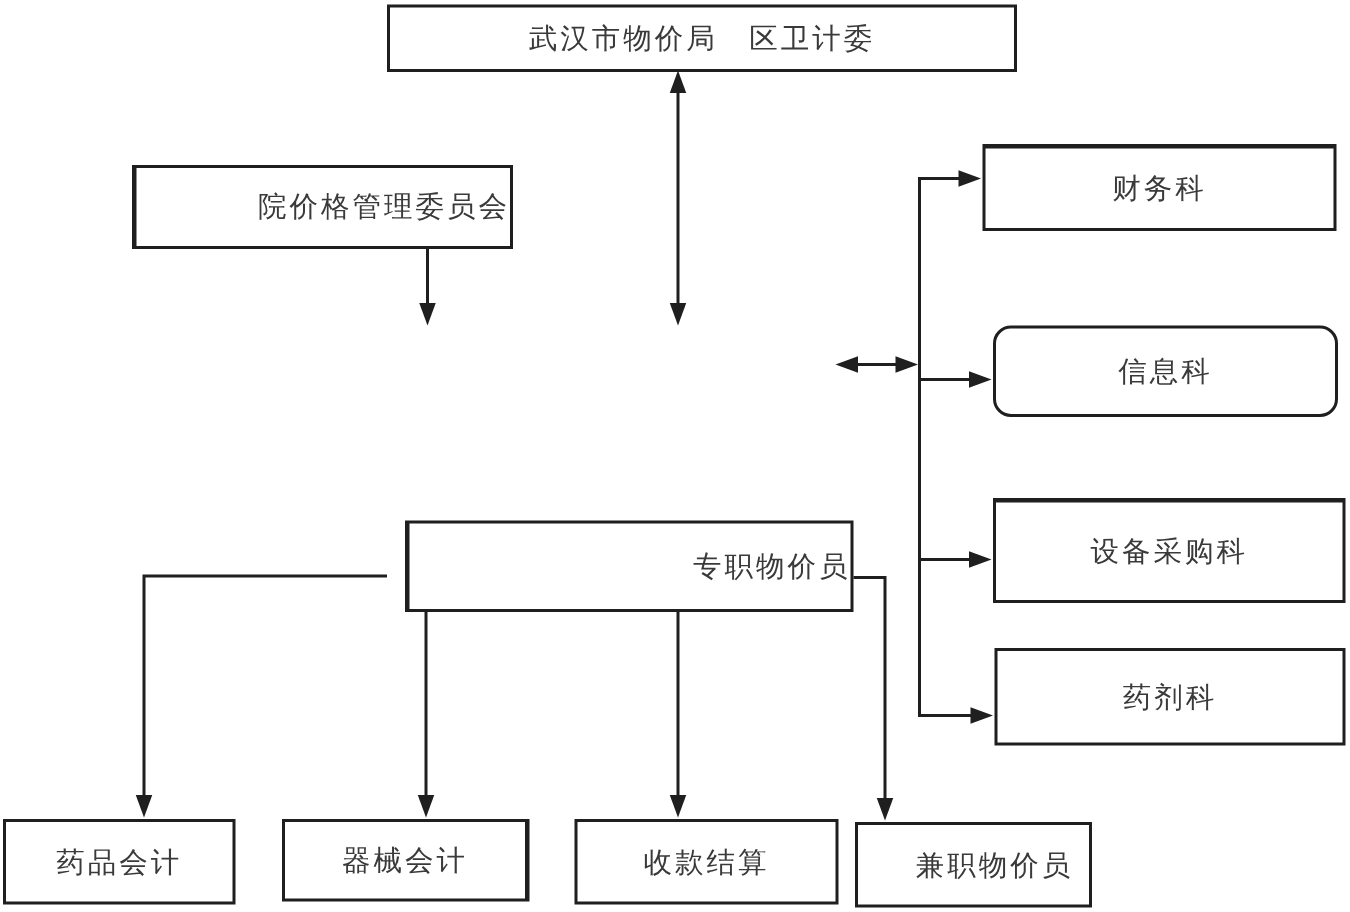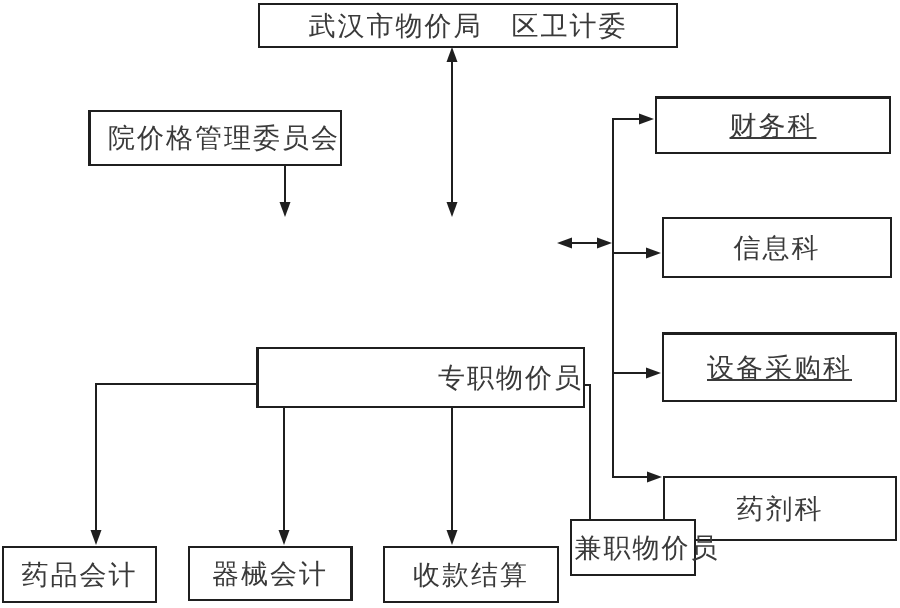--- a/index.html
+++ b/index.html
@@ -34,26 +34,26 @@
   }
   .node {
     position: absolute;
     box-sizing: border-box;
     border: 2px solid #1f1f1f;
     background: #ffffff;
     display: flex;
     align-items: center;
     justify-content: center;
     color: #3a3a3a;
-    font-size: 27px;
+    font-size: 19px;
     letter-spacing: 2px;
     white-space: pre;
   }
   .node.border-heavy-left { border-left-width: 3px; justify-content: flex-end; }
-  .node.border-heavy-top { border-top-width: 3px; text-decoration: underline; }
+  .node.border-heavy-top { border-top-width: 3px; }
   .node.border-heavy-right { border-right-width: 3px; }
 </style>
 </head>
 <body>
 
 <div id="canvas">
 
   <svg id="connectors" viewBox="0 0 900 608" xmlns="http://www.w3.org/2000/svg">
 
     <g>
@@ -124,45 +124,45 @@
 
   <div class="node border-heavy-left" style="left:88px; top:110px; width:254px; height:56px;">
     <span>院价格管理委员会</span>
   </div>
 
 
   <div class="node border-heavy-top" style="left:655px; top:96px; width:236px; height:58px;">
     <span>财务科</span>
   </div>
 
-  <div class="node" style="left:662px; top:217px; width:230px; height:61px;">
+  <div class="node" style="left:662px; top:217px; width:230px; height:61px;border-radius:12px;">
     <span>信息科</span>
   </div>
 
   <div class="node border-heavy-top" style="left:662px; top:332px; width:235px; height:70px;">
     <span>设备采购科</span>
   </div>
 
-  <div class="node" style="left:663px; top:432px; width:234px; height:65px;margin-top:44px;">
+  <div class="node" style="left:663px; top:432px; width:234px; height:65px;">
     <span>药剂科</span>
   </div>
 
-  <div class="node border-heavy-left" style="left:256px; top:347px; width:329px; height:61px;">
+  <div class="node border-heavy-left" style="left:270px; top:347px; width:299px; height:61px;">
     <span>专职物价员</span>
   </div>
 
   <div class="node" style="left:2px; top:546px; width:155px; height:57px;justify-content:center;">
     <span>药品会计</span>
   </div>
 
   <div class="node border-heavy-right" style="left:188px; top:546px; width:165px; height:55px;">
     <span>器械会计</span>
   </div>
 
   <div class="node" style="left:383px; top:546px; width:176px; height:57px;">
     <span>收款结算</span>
   </div>
 
-  <div class="node" style="left:570px; top:519px; width:126px; height:57px;padding-left:28px;">
+  <div class="node" style="left:570px; top:548px; width:158px; height:57px;padding-left:28px;">
     <span>兼职物价员</span>
   </div>
 
 </div>
 
 </body></html>

